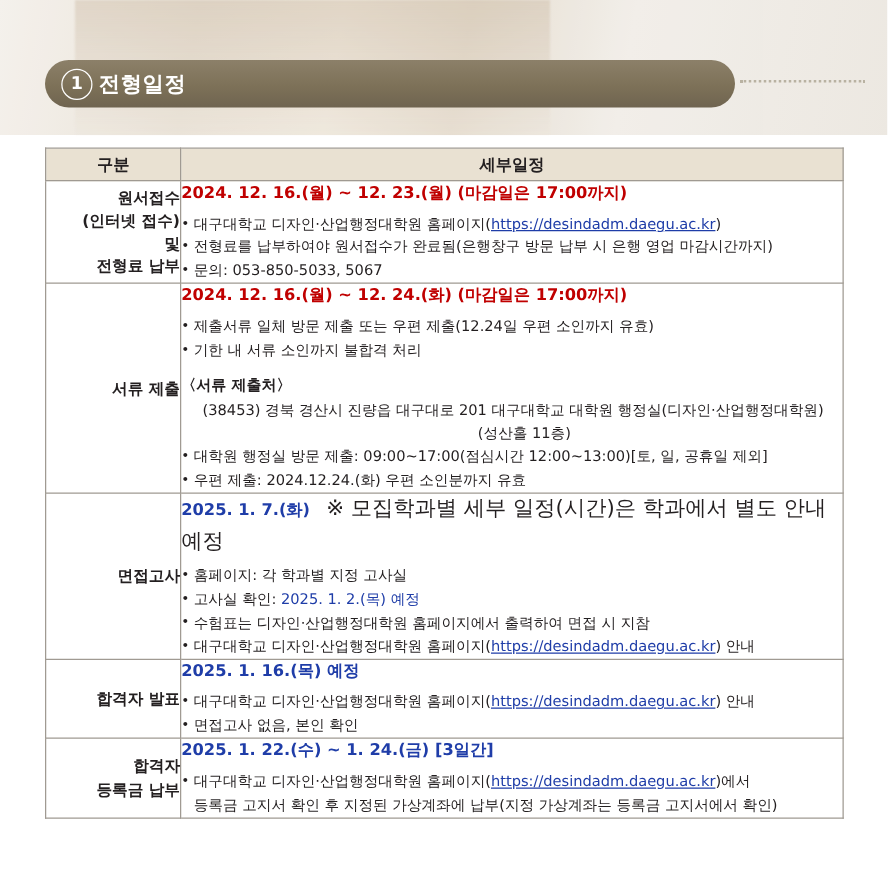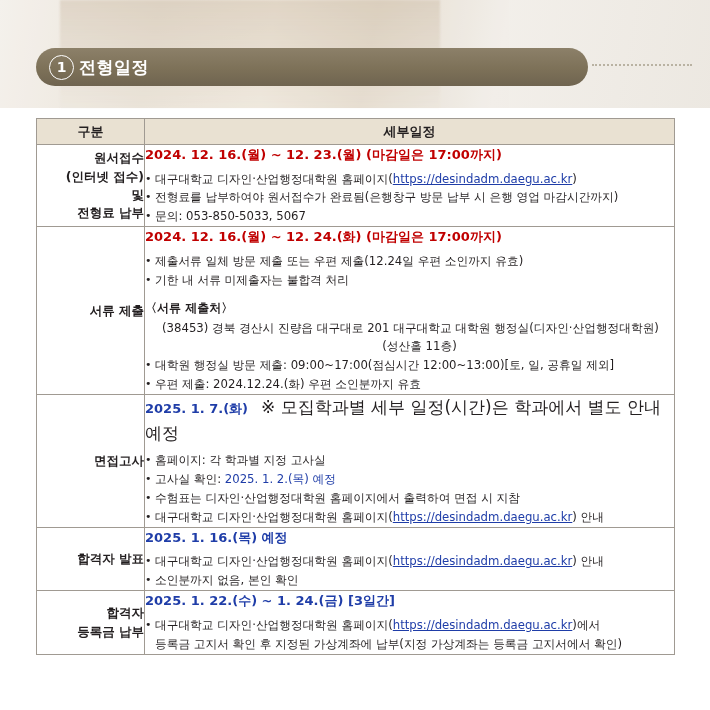--- a/index.html
+++ b/index.html
@@ -218,21 +218,21 @@
       </tr>
 
       <tr>
         <td class="cat">
           <span>서류 제출</span>
         </td>
         <td class="detail">
           <div class="dateline">2024. 12. 16.(월) ~ 12. 24.(화) (마감일은 17:00까지)</div>
           <ul class="bul">
             <li><span>제출서류 일체 방문 제출 또는 우편 제출(12.24일 우편 소인까지 유효)</span></li>
-            <li><span>기한 내 서류 미제출자는 불합격 처리</span></li>
+            <li><span>기한 내 서류 소인까지 불합격 처리</span></li>
           </ul>
           <div class="subhead">〈서류 제출처〉</div>
           <div class="addr">
             <span>(38453) 경북 경산시 진량읍 대구대로 201 대구대학교 대학원 행정실(디자인·산업행정대학원)</span>
             <span class="indent">(성산홀 11층)</span>
           </div>
           <ul class="bul">
             <li><span>대학원 행정실 방문 제출: 09:00~17:00(점심시간 12:00~13:00)[토, 일, 공휴일 제외]</span></li>
             <li><span>우편 제출: 2024.12.24.(화) 우편 소인분까지 유효</span></li>
           </ul>
@@ -255,21 +255,21 @@
       </tr>
 
       <tr>
         <td class="cat">
           <span>합격자 발표</span>
         </td>
         <td class="detail">
           <div class="dateline blue">2025. 1. 16.(목) 예정</div>
           <ul class="bul">
             <li><span>대구대학교 디자인·산업행정대학원 홈페이지(</span><a class="link" href="#">https://desindadm.daegu.ac.kr</a><span>) 안내</span></li>
-            <li><span>소인분까지 없음, 본인 확인</span></li>
+            <li><span>면접고사 없음, 본인 확인</span></li>
           </ul>
         </td>
       </tr>
 
       <tr>
         <td class="cat">
           <span>합격자</span><br>
           <span>등록금 납부</span>
         </td>
         <td class="detail">

